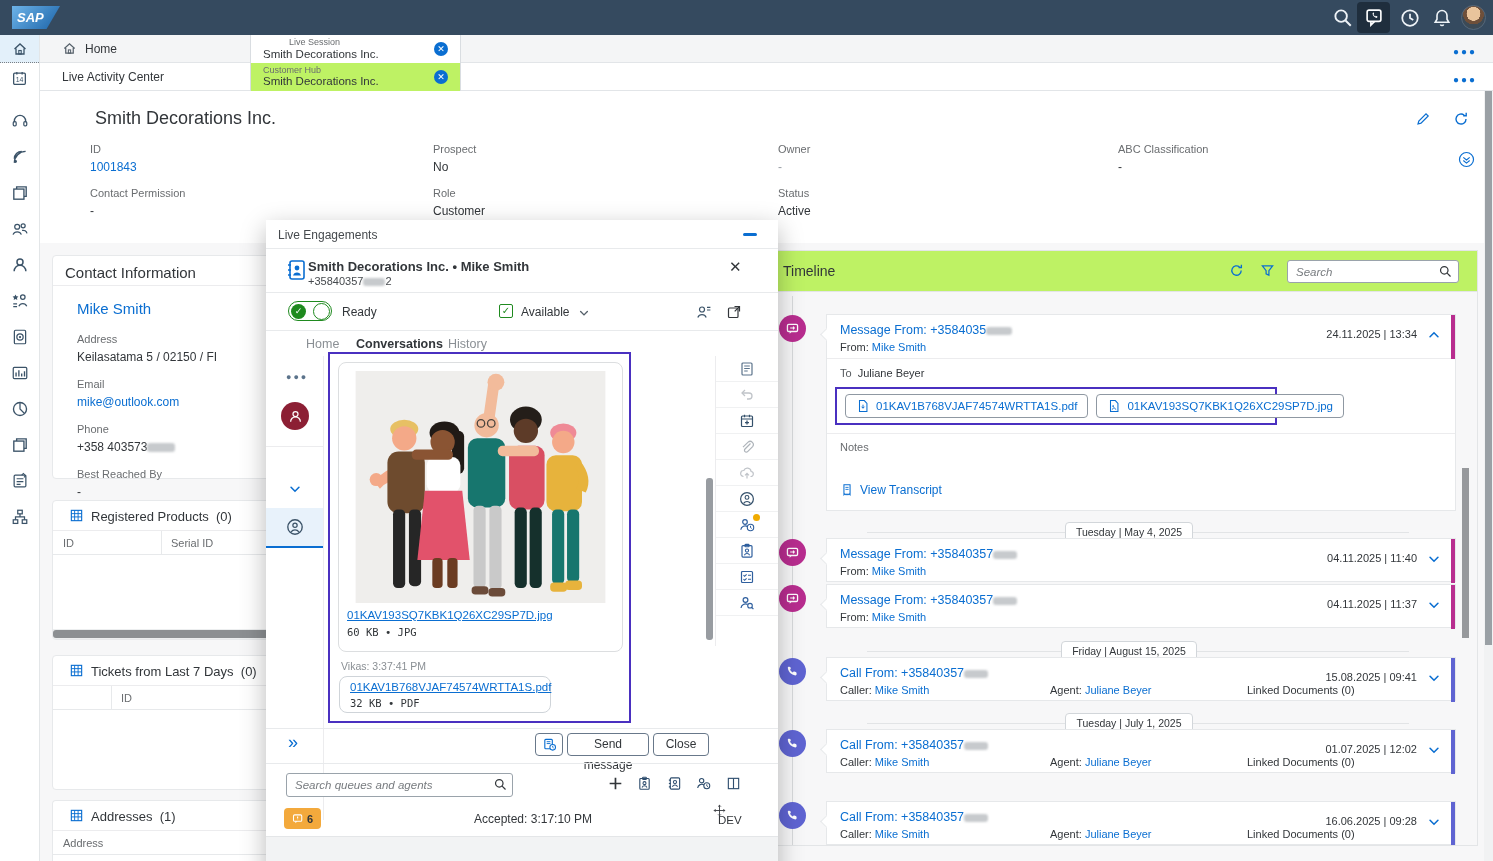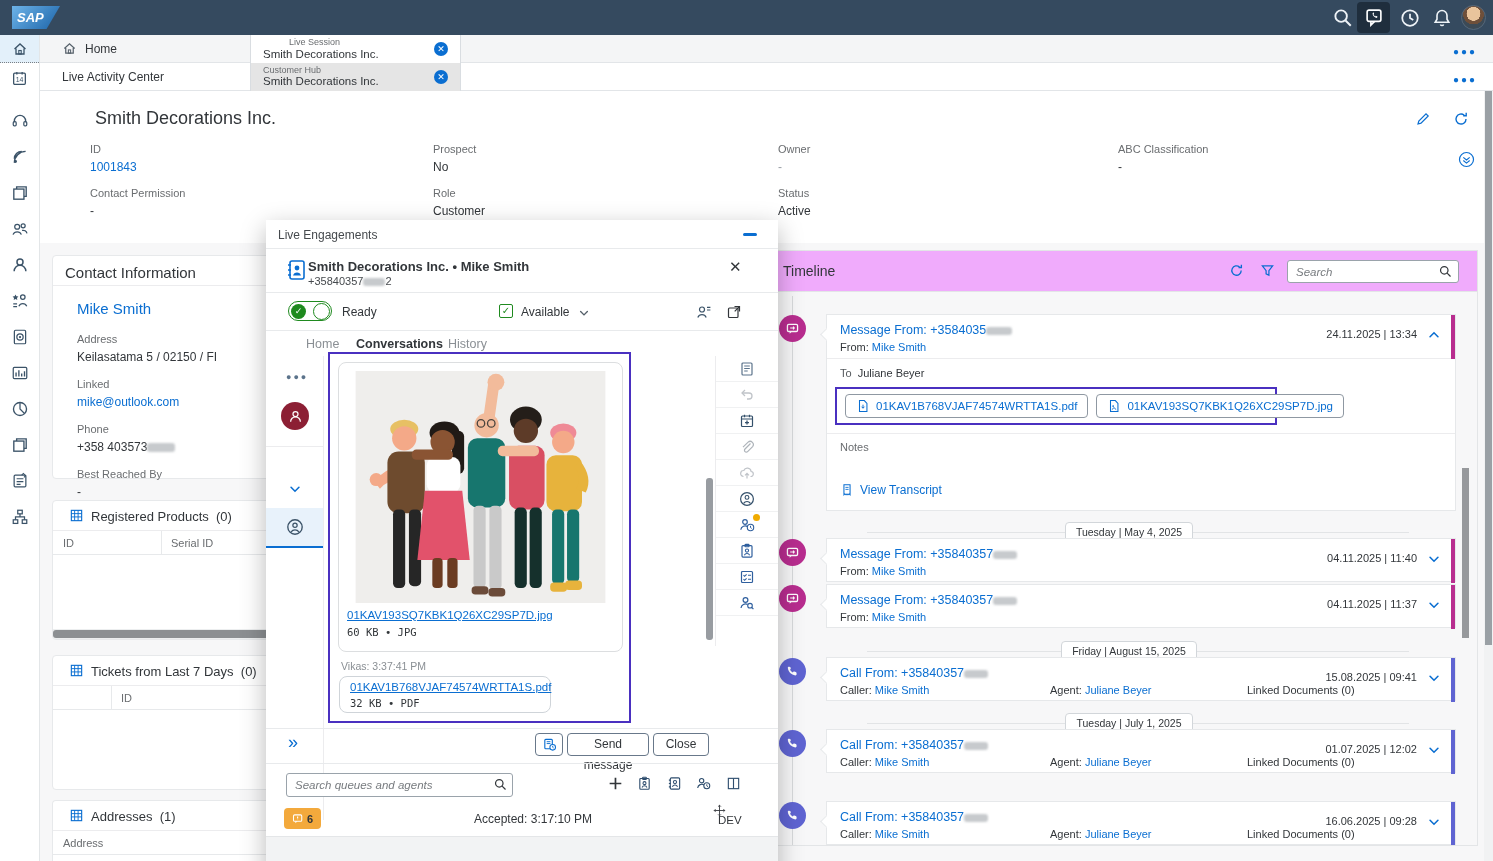--- a/index.html
+++ b/index.html
@@ -67,21 +67,21 @@
   .chip-link { font-size:11.5px; color:#0a6ed1; text-decoration:underline; cursor:pointer; }
   .meta { font-family:"DejaVu Sans Mono", monospace; font-size:10.5px; color:#32363a; }
   .btn { position:absolute; height:23px; border:1px solid #68788a; border-radius:4px; background:#fff; font-size:12px; color:#32363a; text-align:center; cursor:pointer; font-family:"Liberation Sans",sans-serif; }
   .stripR-cell { position:absolute; left:450px; width:62px; height:26px; border-bottom:1px solid #f0f1f2; display:flex; align-items:center; justify-content:center; cursor:pointer;}
   #toggle { position:absolute; left:22px; top:81px; width:44px; height:20px; border:1px solid #1f8a1f; border-radius:10px; background:#fff; cursor:pointer; }
   #toggle .on { position:absolute; left:2px; top:1.5px; width:15px; height:15px; border-radius:50%; background:#1f8a1f; color:#fff; font-size:9px; line-height:15px; text-align:center; }
   #toggle .knob { position:absolute; right:1.5px; top:0.5px; width:17px; height:17px; border-radius:50%; background:#fff; border:1.5px solid #1f8a1f; }
   #avail-cb { position:absolute; left:233px; top:84px; width:14px; height:14px; border:1.5px solid #1f8a1f; border-radius:2px; color:#1f8a1f; font-size:10px; line-height:12px; text-align:center; cursor:pointer; }
 
   
-  #timeline { position:absolute; left:768px; top:250px; width:710px; height:596px; background:#f0abfc; border:1px solid #e3e5e7; }
+  #timeline { position:absolute; left:768px; top:250px; width:710px; height:596px; background:#bef264; border:1px solid #e3e5e7; }
   #tl-body { position:absolute; left:0; top:40px; width:708px; height:554px; background:#f7f7f8; border-top:1px solid #e3e5e7; overflow:hidden; }
   #tl-line { position:absolute; left:23px; top:4px; width:1px; height:550px; background:#d7d9db; }
   .datechip { position:absolute; left:40px; width:640px; text-align:center; }
   .datechip .rule { position:absolute; left:58px; right:40px; top:10px; border-top:1px solid #e2e4e6; }
   .datechip span { position:relative; display:inline-block; background:#fff; border:1px solid #d2d6da; border-radius:4px; height:20px; line-height:18px; padding:0 10px; font-size:10.5px; color:#32363a; }
   .tl-icon { position:absolute; left:10px; width:27px; height:27px; border-radius:50%; display:flex; align-items:center; justify-content:center; color:#fff; }
   .tl-card { position:absolute; left:57px; width:630px; background:#fff; border:1px solid #e6e8ea; }
   .tl-card .tail { position:absolute; left:-5.5px; top:15px; width:9px; height:9px; background:#fff; border-left:1px solid #e6e8ea; border-bottom:1px solid #e6e8ea; transform:rotate(45deg); }
   .tl-title { position:absolute; left:13px; top:8px; font-size:12.5px; color:#0a6ed1; cursor:pointer; }
   .tl-sub { position:absolute; left:13px; top:26px; font-size:11px; color:#32363a; }
@@ -345,21 +345,21 @@
     </div>
     <div class="pagetab">
       <span class="tabtype" style="left:38px">Live Session</span>
       <span class="tabtitle" style="left:12px;top:13px">Smith Decorations Inc.</span>
       <span class="tabclose">✕</span>
     </div>
     <span class="rowdots">●●●</span>
   </div>
   <div class="tabrow" style="top:63px;background:#fff">
     <span class="abs" style="left:62px;top:7px;font-size:12px;color:#32363a">Live Activity Center</span>
-    <div class="pagetab" style="background:#e5e5e5">
+    <div class="pagetab" style="background:#bef264">
       <span class="tabtype" style="left:12px">Customer Hub</span>
       <span class="tabtitle">Smith Decorations Inc.</span>
       <span class="tabclose">✕</span>
     </div>
     <span class="rowdots">●●●</span>
   </div>
 
   <div id="rail">
     <div class="rail-cell" style="top:0;background:#e3f0fa;border-bottom:1px dotted #7a7f84">
       <svg class="ic" viewBox="0 0 16 16" style="width:16px;height:16px">
@@ -440,21 +440,21 @@
 
   <div id="contentbg">
 
     <div class="card" style="left:12px;top:12px;width:706px;height:224px">
       <div class="cardhead">
           <span class="cardtitle">Contact Information</span>
         </div>
       <div style="padding:14px 0 0 24px">
         <div class="link" style="font-size:15px">Mike Smith</div>
         <div style="margin-top:12px"><span class="lbl">Address</span><br><span class="val">Keilasatama 5 / 02150 / FI</span></div>
-        <div style="margin-top:9px"><span class="lbl">Linked</span><br><span class="val link">mike@outlook.com</span></div>
+        <div style="margin-top:9px"><span class="lbl">Email</span><br><span class="val link">mike@outlook.com</span></div>
         <div style="margin-top:9px"><span class="lbl">Phone</span><br><span class="val"><span>+358 403573</span><span class="blur" style="width:28px;height:9px"></span></span></div>
         <div style="margin-top:9px"><span class="lbl">Best Reached By</span><br><span class="val">-</span></div>
       </div>
     </div>
 
     <div class="card" style="left:12px;top:257px;width:706px;height:140px">
       <div class="cardhead">
         <svg class="ic gridic">
             <use href="#s-grid"></use>
           </svg>

